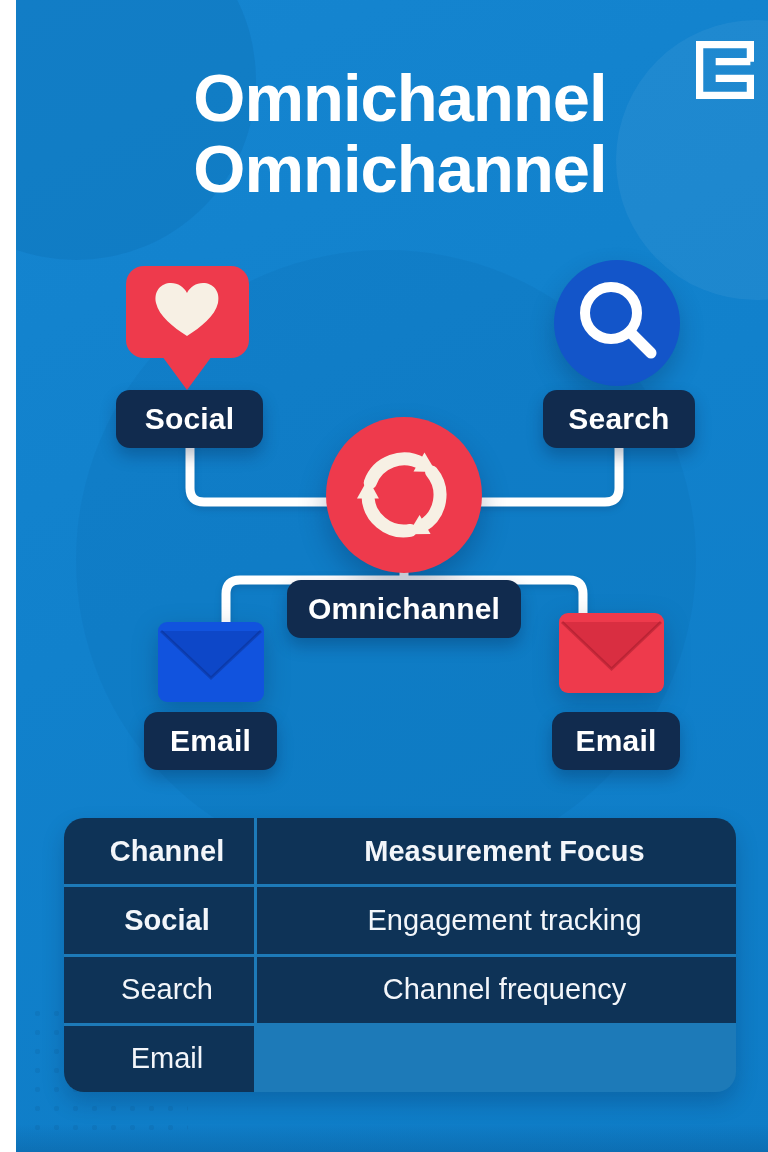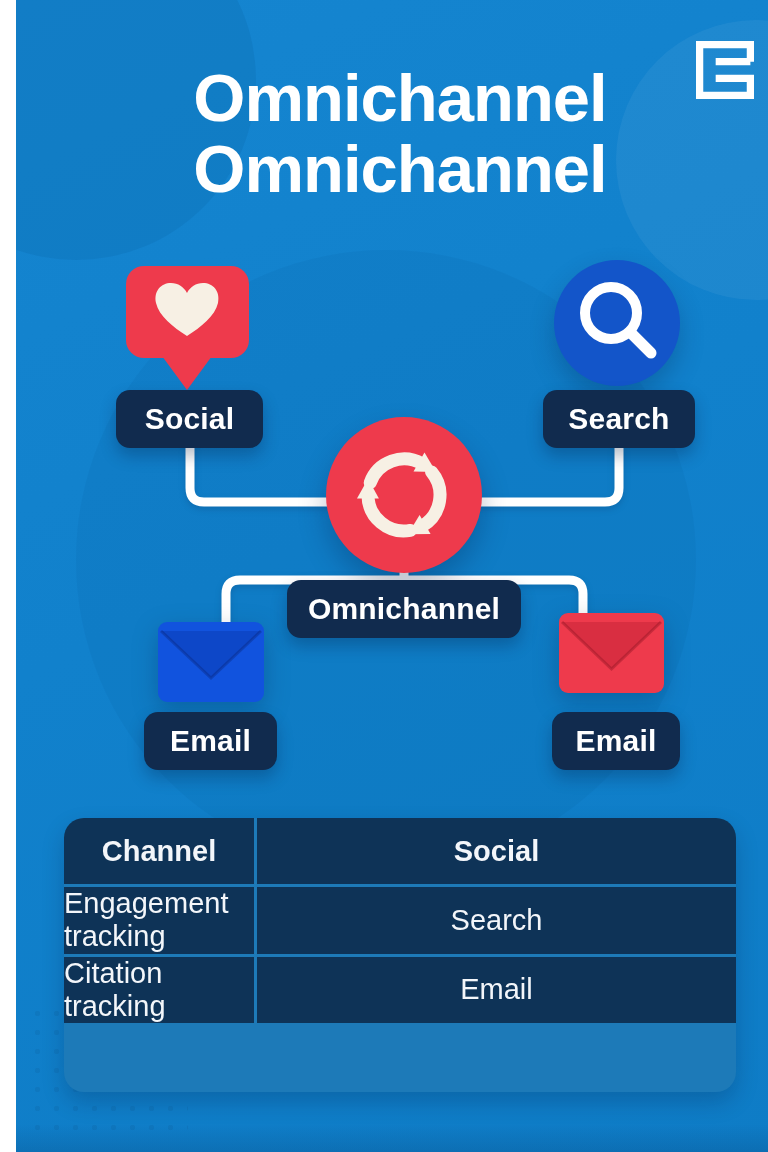--- a/index.html
+++ b/index.html
@@ -62,21 +62,21 @@
 
   
   .table{
     position:absolute;left:48px;top:818px;width:672px;height:274px;
     border-radius:20px;overflow:hidden;background:#1d7ab8;
     display:grid;grid-template-columns:190px 1fr;grid-template-rows:repeat(4,1fr);gap:3px;
     box-shadow:0 10px 22px rgba(0,25,60,.22);
   }
   .cell{
     background:#0e3357;color:#f3f6fa;display:flex;align-items:center;justify-content:center;
-    font-size:29px;font-weight:400;
+    font-size:29px;font-weight:400;padding-left:16px;
   }
   .cell.hdr{font-weight:700;}
   .cell.bold{font-weight:700;}
 </style>
 </head>
 <body>
 
 <div id="canvas">
 
   <div class="blob blob-1"></div>
@@ -158,23 +158,24 @@
       <path d="M3 9 L102 9 L52.5 56 Z" fill="#d92e41"></path>
       <path d="M3 9 L52.5 56 L102 9" fill="none" stroke="rgba(130,15,30,.35)" stroke-width="3"></path>
     </svg>
   </div>
   <div class="node-label lbl-email-right">
     <span>Email</span>
   </div>
 
   <div class="table">
     <div class="cell hdr">Channel</div>
+    <div class="cell hdr">Measurement Focus</div>
 
     <div class="cell bold">Social</div>
     <div class="cell">Engagement tracking</div>
 
     <div class="cell">Search</div>
-    <div class="cell">Citation tracking</div>
+    <div class="cell">Channel frequency</div>
 
     <div class="cell">Email</div>
   </div>
 
 </div>
 
 </body></html>

